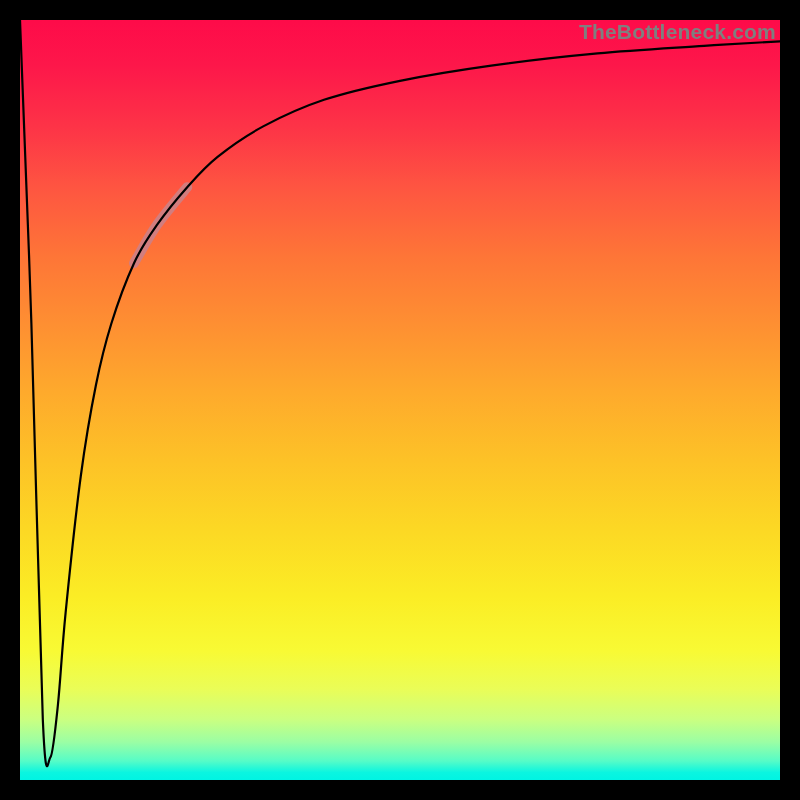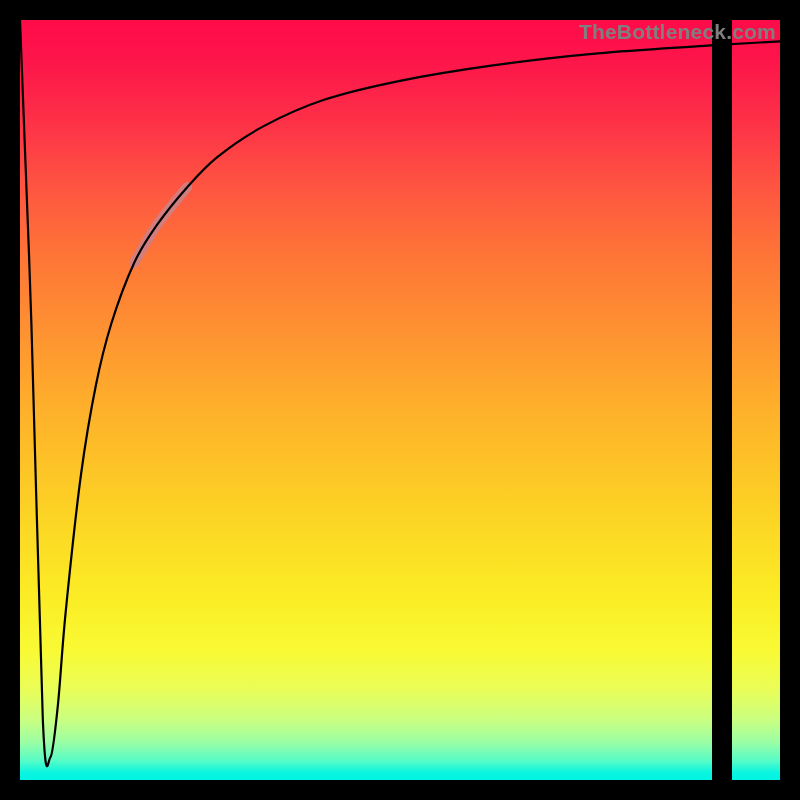--- a/index.html
+++ b/index.html
@@ -5,21 +5,21 @@
   html, body {
     margin: 0;
     padding: 0;
     width: 800px;
     height: 800px;
     overflow: hidden;
     background: #000;
   }
   .stage {
     position: relative;
-    width: 732px;
+    width: 800px;
     height: 800px;
     background: #000;
   }
   .plot-frame {
     position: absolute;
     left: 20px;
     top: 20px;
     width: 760px;
     height: 760px;
     background: linear-gradient(to bottom,

